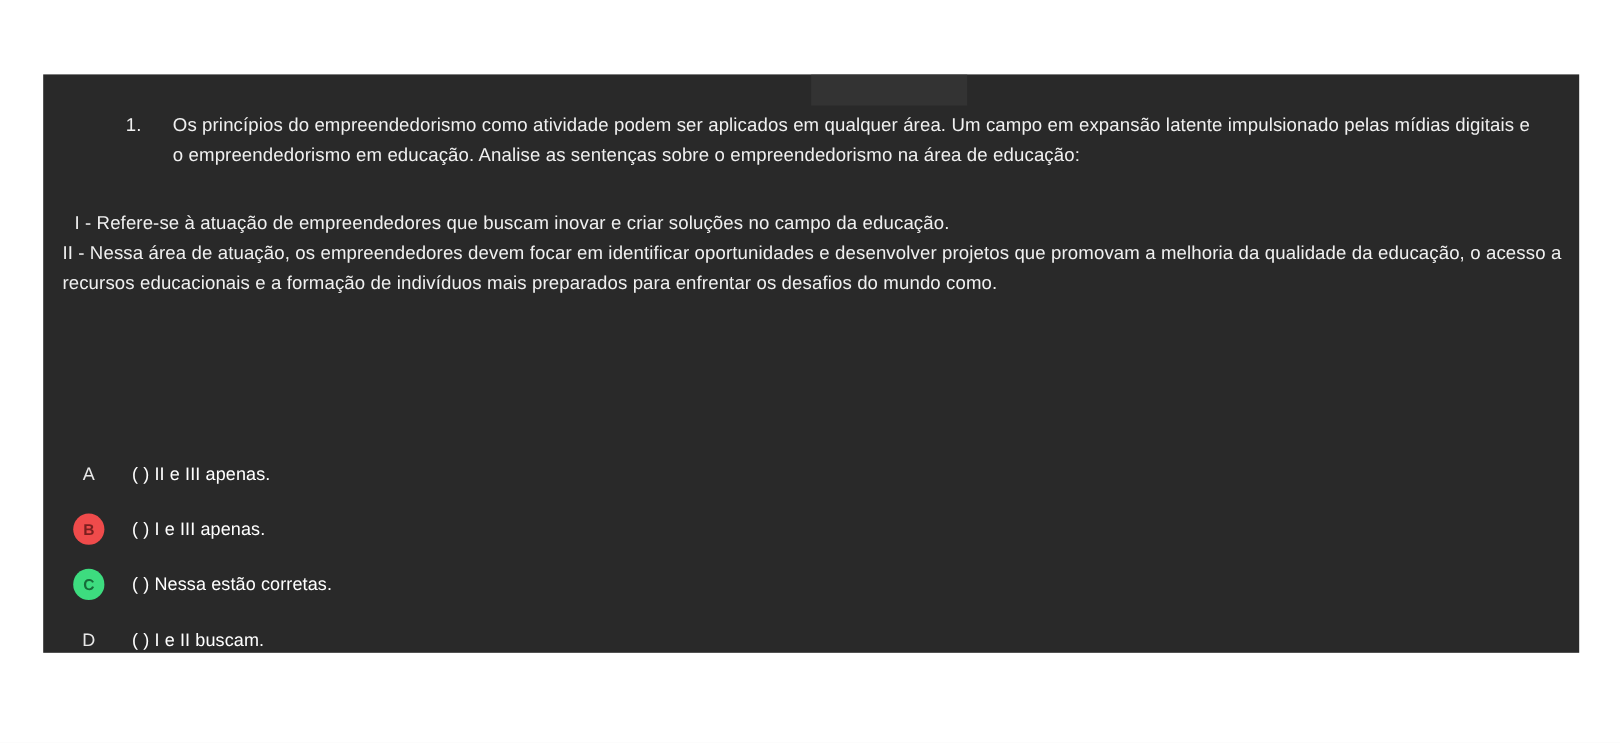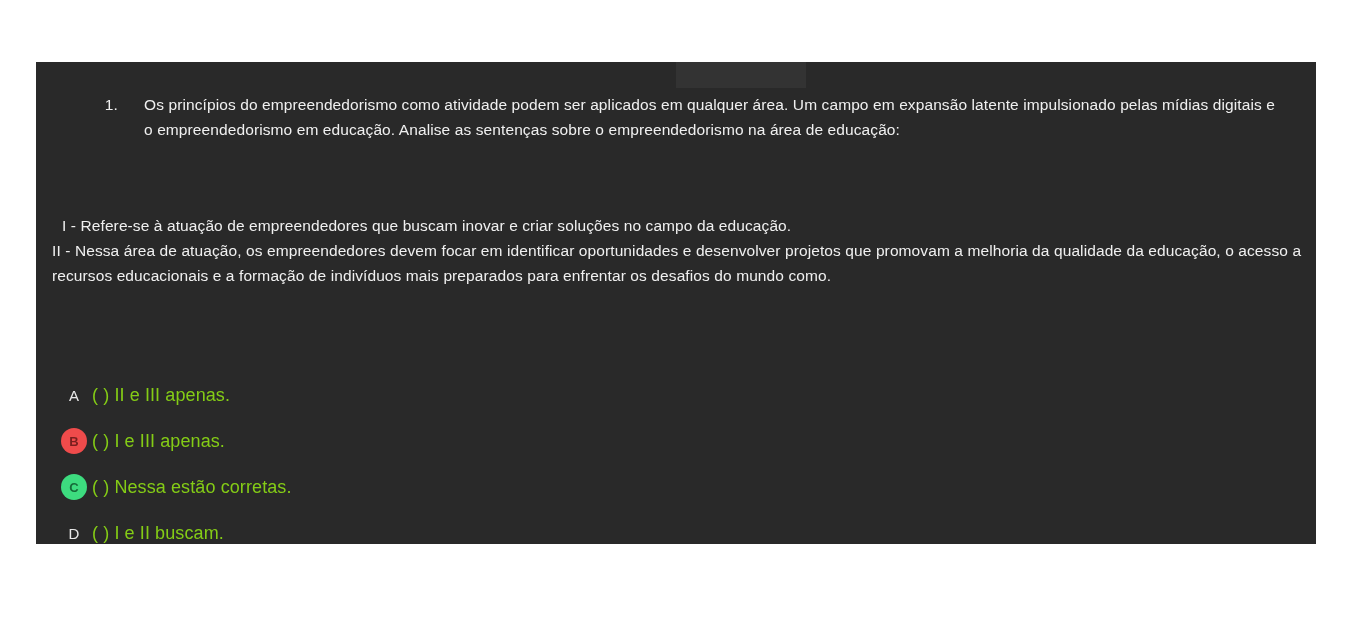--- a/index.html
+++ b/index.html
@@ -62,21 +62,20 @@
   }
   .statements {
     position: absolute;
     left: 16px;
     top: 112px;
     width: 1250px;
     font-size: 15.5px;
     line-height: 1.62;
     color: #f0f0f0;
     letter-spacing: 0.1px;
-    margin-top: 39px;
   }
   .statement {
     margin: 0 0 0 0;
     display: block;
   }
   .statement.indent-i { padding-left: 10px; }
   .gap { display: block; height: 19px; }
   .estao {
     display: block;
     margin-top: 0;
@@ -108,22 +107,23 @@
     display: flex;
     align-items: center;
     justify-content: center;
     font-size: 13px;
     font-weight: bold;
     color: #2a2a2a;
   }
   .badge.red { background: #ef4b4b; color: #7a1f1f; }
   .badge.green { background: #3ddc7f; color: #166b39; }
   .option-text {
-    font-size: 18px;
-    color: #84cc16;
+    margin-left: 18px;
+    font-size: 15px;
+    color: #ffffff;
     letter-spacing: 0.1px;
     white-space: pre;
   }
 </style>
 </head>
 <body>
 
 <div id="root">
 
   <div class="question-card">

